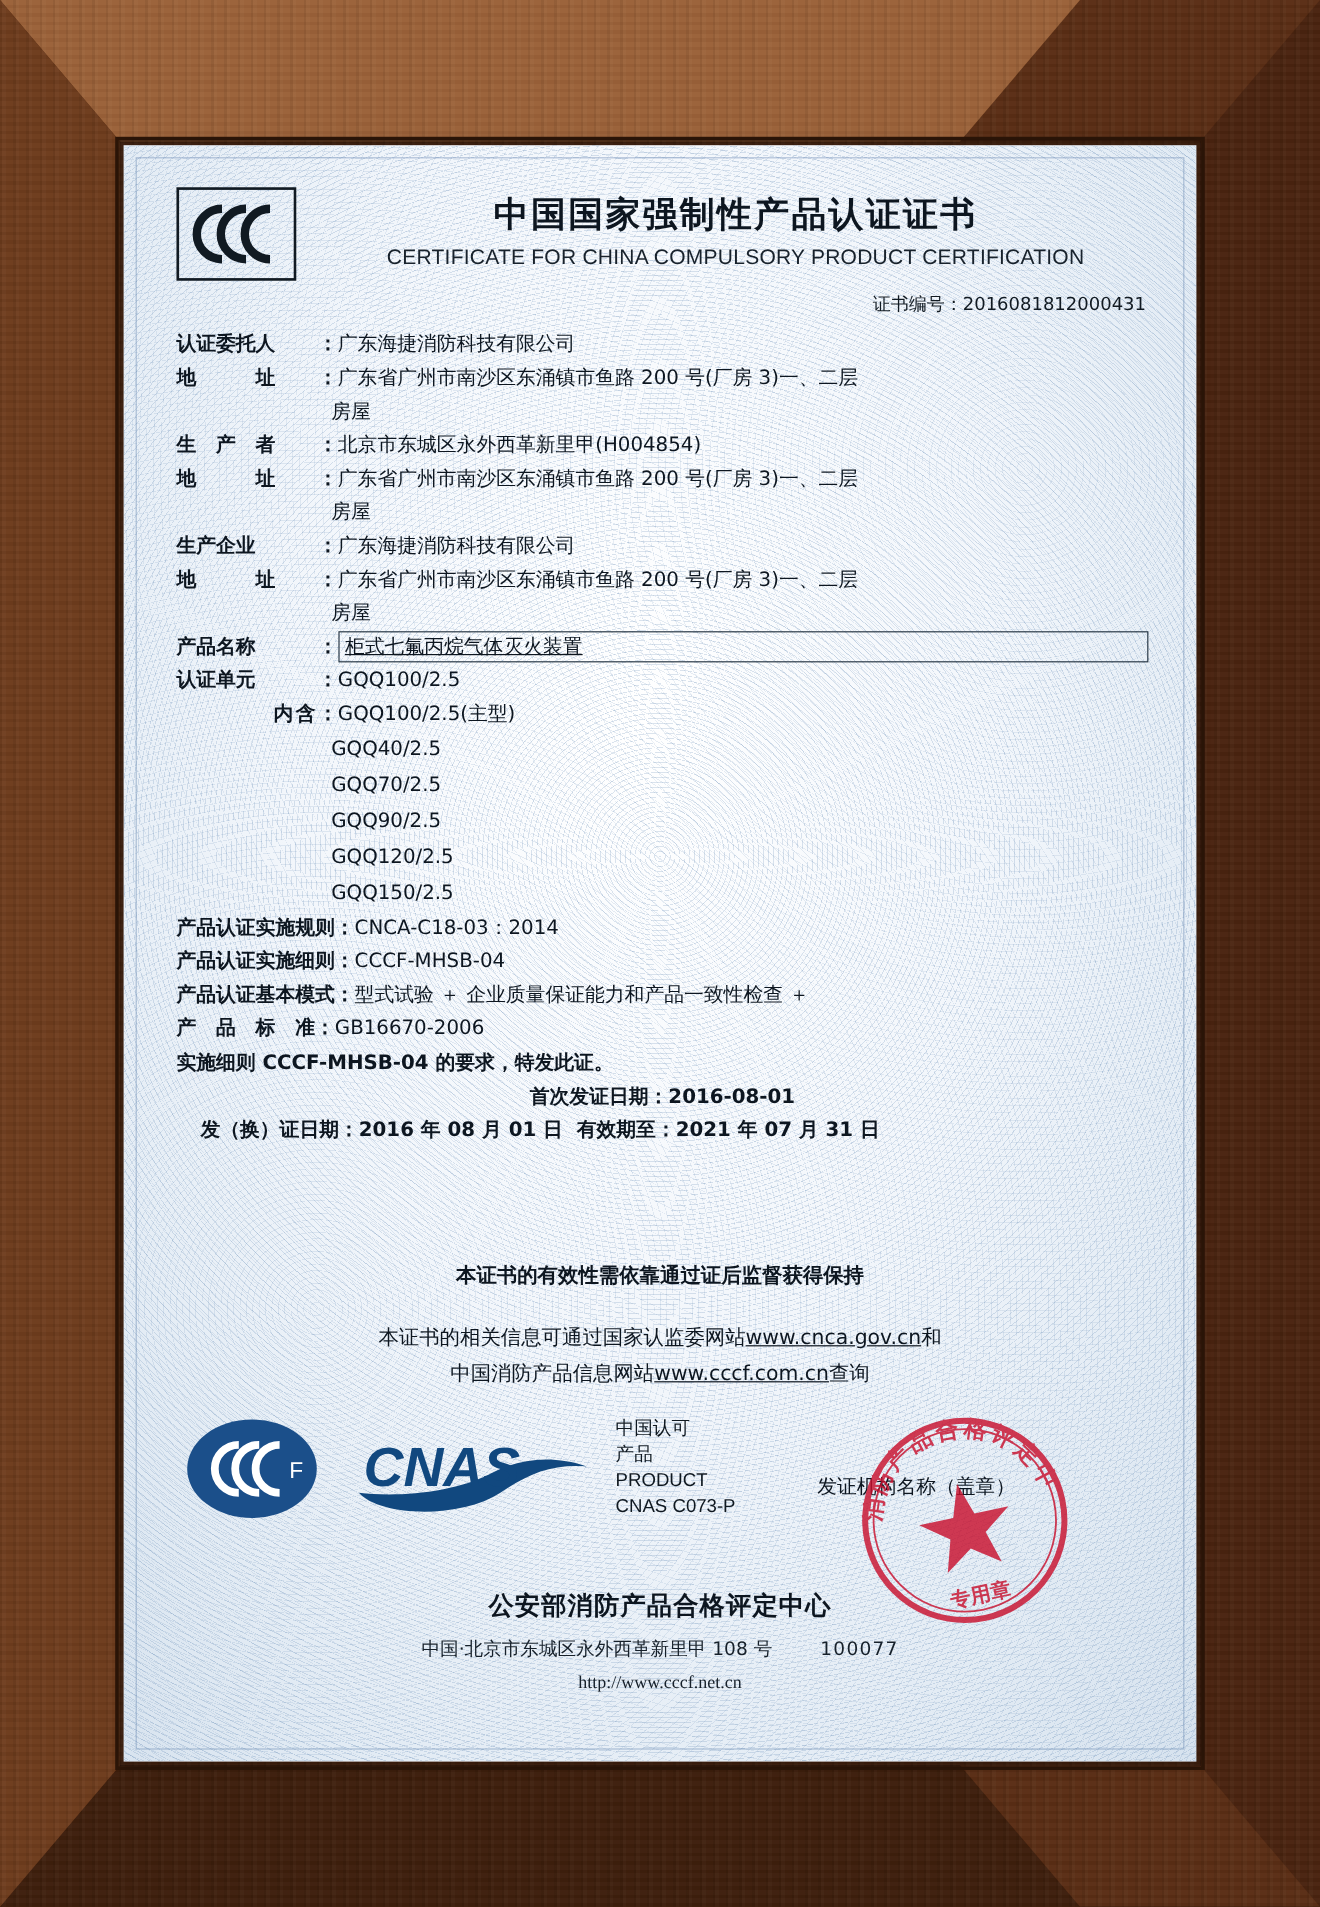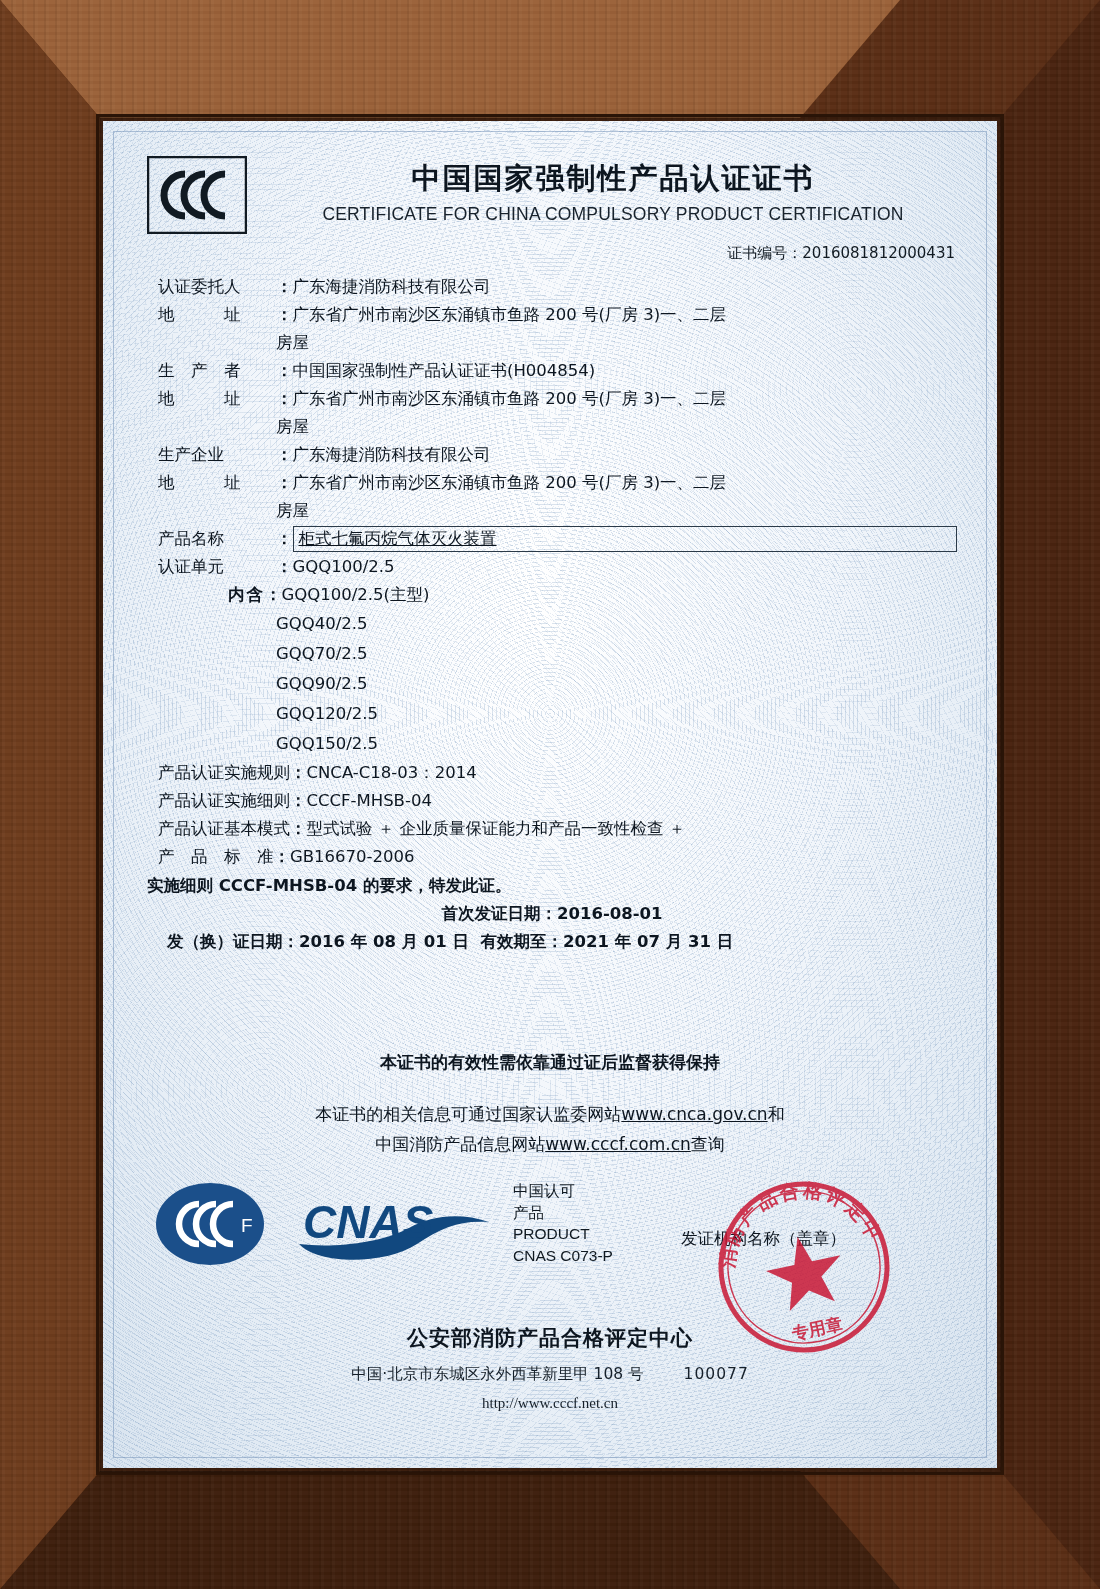--- a/index.html
+++ b/index.html
@@ -164,24 +164,23 @@
     font-size: 16.5px;
     line-height: 28px;
     color: #0d1620;
   }
   .row {
     display: flex;
     align-items: flex-start;
   }
   .lbl {
     flex: 0 0 118px;
-    font-weight: normal;
+    font-weight: bold;
     letter-spacing: 0px;
     white-space: nowrap;
-    margin-left: 11px;
   }
   .colon {
     flex: 0 0 11px;
     font-weight: bold;
   }
   .val {
     flex: 1 1 auto;
     font-family: "DejaVu Sans", sans-serif;
   }
   .val.boxed {
@@ -384,21 +383,21 @@
       <div class="row">
         <span class="lbl">地　　　址</span>
         <span class="colon">：</span>
         <span class="val">广东省广州市南沙区东涌镇市鱼路 200 号(厂房 3)一、二层</span>
       </div>
       <div class="cont">房屋</div>
 
       <div class="row">
         <span class="lbl">生　产　者</span>
         <span class="colon">：</span>
-        <span class="val">中国国家强制性产品认证证书(H004854)</span>
+        <span class="val">北京市东城区永外西革新里甲(H004854)</span>
       </div>
 
       <div class="row">
         <span class="lbl">地　　　址</span>
         <span class="colon">：</span>
         <span class="val">广东省广州市南沙区东涌镇市鱼路 200 号(厂房 3)一、二层</span>
       </div>
       <div class="cont">房屋</div>
 
       <div class="row">

